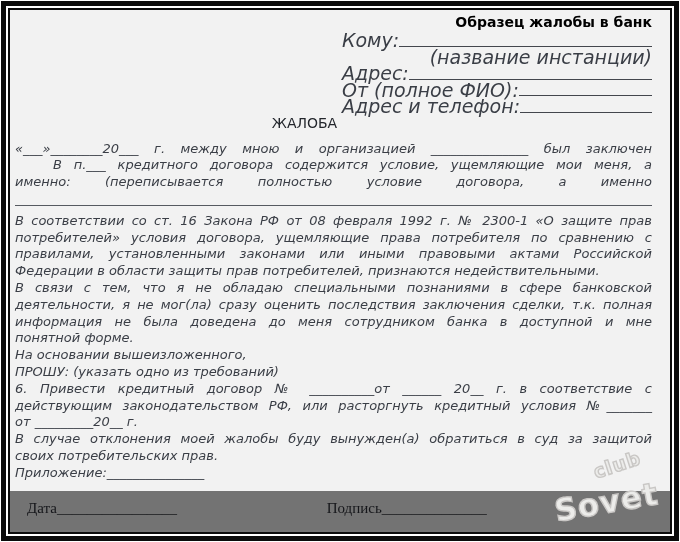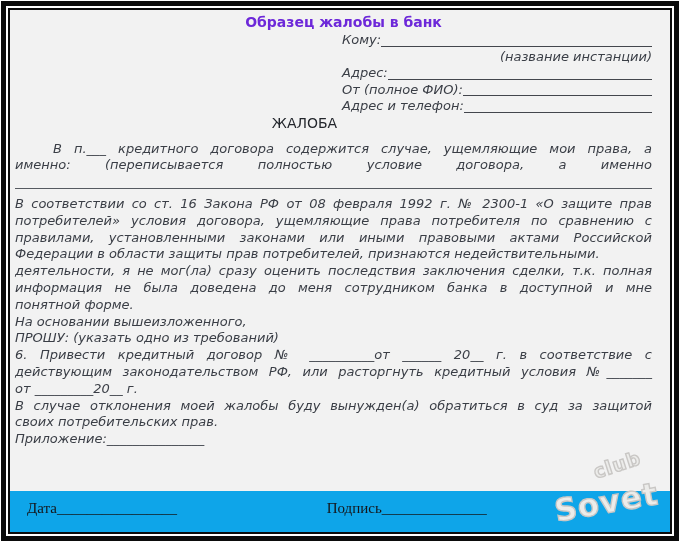--- a/index.html
+++ b/index.html
@@ -22,34 +22,34 @@
     box-sizing: border-box;
     border: 2px solid #0b0b0b;
     background: #f2f2f2;
     overflow: hidden;
   }
   .content {
     position: relative;
     padding: 3px 18px 0 5px;
   }
   .doc-title {
-    text-align: center;
+    text-align: right;
     padding-left: 20px;
     font-size: 14px;
     font-weight: bold;
-    color: #6d28d9;
+    color: #000000;
     height: 19px;
     line-height: 19px;
   }
   .head-block {
     width: 310px;
     margin-left: auto;
     margin-right: 0;
     font-style: italic;
-    font-size: 13px;
+    font-size: 19px;
     color: #3a3e46;
   }
   .head-row {
     display: flex;
     align-items: flex-end;
     height: 16.5px;
     line-height: 16.5px;
     white-space: nowrap;
   }
   .head-row .fill {
@@ -93,21 +93,21 @@
     text-decoration: underline;
     text-decoration-style: wavy;
     text-decoration-color: #45a145;
     text-decoration-thickness: 1px;
     text-underline-offset: 2px;
   }
   .bottom-strip {
     position: absolute;
     left: 0; right: 0; bottom: 0;
     height: 41px;
-    background: #0ea5e9;
+    background: #737373;
     box-sizing: border-box;
     padding: 9px 0 0 17px;
     font-family: "Liberation Serif", serif;
     font-size: 15px;
     color: #15161a;
     white-space: nowrap;
   }
   .sig-label { margin-left: 146px; }
   .watermark {
     position: absolute;
@@ -158,27 +158,29 @@
         </div>
         <div class="head-row">
           <span>Адрес и телефон:</span>
           <span class="fill"></span>
         </div>
       </div>
 
       <div class="doc-heading">ЖАЛОБА</div>
 
       <div class="body-block">
-        <div class="bl j ind">В п.___ кредитного договора содержится случае, ущемляющие мои права, а</div>
+        <div class="bl j">«___»________20___ г. между мною и организацией _______________ был заключен</div>
+        <div class="bl j ind">В п.___ кредитного договора содержится условие, ущемляющие мои меня, а</div>
         <div class="bl j">именно: (переписывается полностью условие договора, а именно</div>
         <div class="sep"></div>
         <div class="bl j">В соответствии со ст. 16 Закона РФ от 08 февраля 1992 г. № 2300-1 «О защите прав</div>
         <div class="bl j">потребителей» условия договора, ущемляющие права потребителя по сравнению с</div>
         <div class="bl j">правилами, установленными законами или иными правовыми актами Российской</div>
         <div class="bl l">Федерации в области защиты прав потребителей, признаются недействительными.</div>
+        <div class="bl j">В связи с тем, что я не обладаю специальными познаниями в сфере банковской</div>
         <div class="bl j">деятельности, я не мог(ла) сразу оценить последствия заключения сделки, т.к. полная</div>
         <div class="bl j">информация не была доведена до меня сотрудником банка в доступной и мне</div>
         <div class="bl l">понятной форме.</div>
         <div class="bl l">На основании вышеизложенного,</div>
         <div class="bl l">ПРОШУ: (указать одно из требований)</div>
         <div class="bl j">6. Привести кредитный договор № __________от ______ 20__ г. в соответствие с</div>
         <div class="bl j">действующим законодательством РФ, или расторгнуть кредитный условия №_______</div>
         <div class="bl l">от _________20__ г.</div>
         <div class="bl j">В случае отклонения моей жалобы буду вынужден(а) обратиться в суд за защитой</div>
         <div class="bl l">своих потребительских прав.</div>

